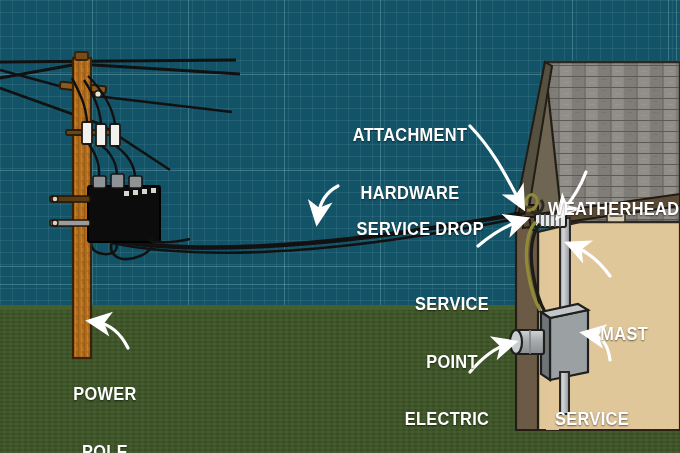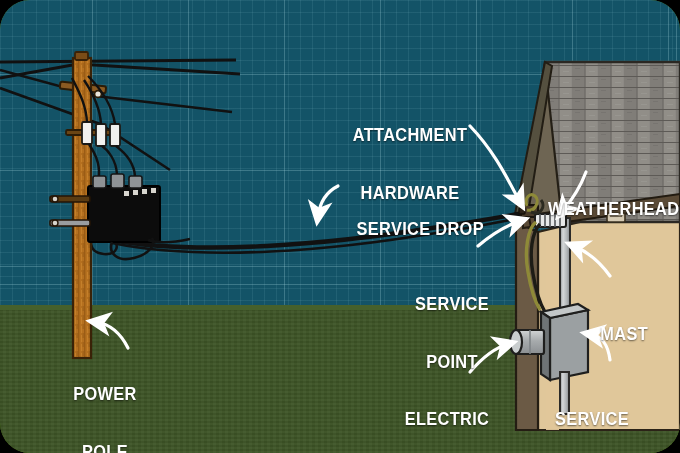--- a/index.html
+++ b/index.html
@@ -1,20 +1,19 @@
 <!DOCTYPE html>
 <html><head>
 <meta charset="utf-8">
 <style>
   html,body{margin:0;padding:0;background:#000;}
   #stage{
     position:relative;width:680px;height:453px;overflow:hidden;
     font-family:"Liberation Sans", sans-serif;
     background:#4d7c0f;
-    border-radius:30px;
   }
 
   
   .sky{position:absolute;left:0;top:0;width:680px;height:306px;
        background-color:#135367;}
   .grid-fine{position:absolute;inset:0;
     background-image:
       repeating-linear-gradient(to right, rgba(160,215,225,.10) 0 1px, transparent 1px 12px),
       repeating-linear-gradient(to bottom, rgba(160,215,225,.10) 0 1px, transparent 1px 12px);}
   .grid-bold{position:absolute;inset:0;

